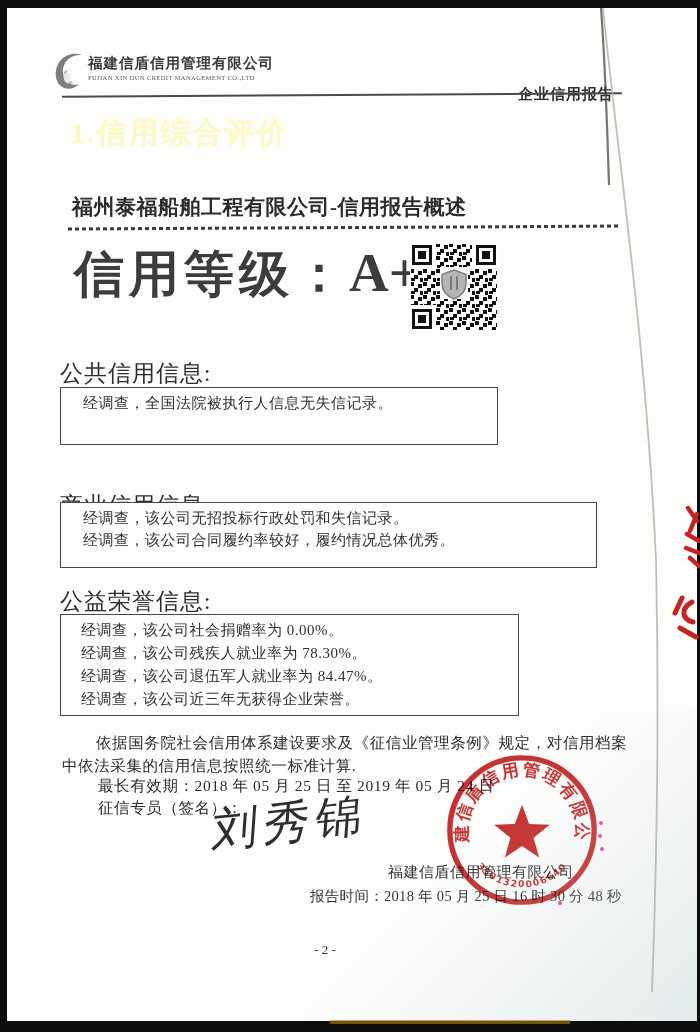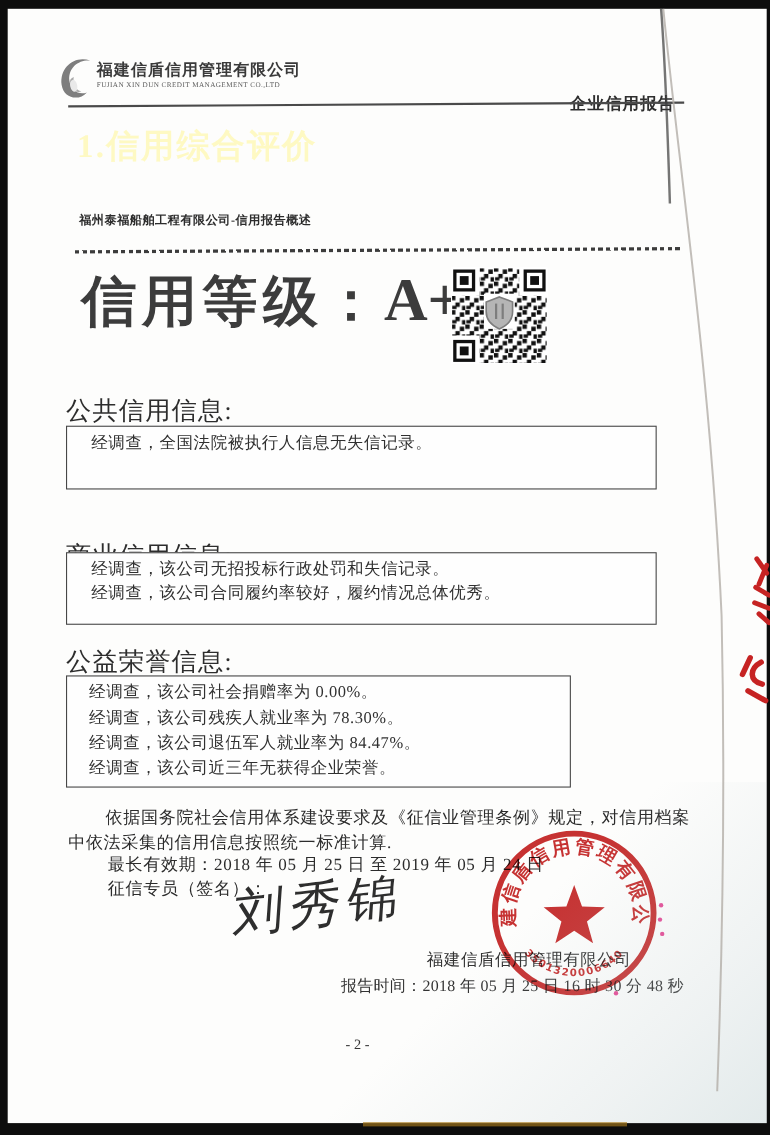--- a/index.html
+++ b/index.html
@@ -13,21 +13,21 @@
     background:#fdfdfc;
   }
   .abs{position:absolute;}
   
   .logo-cn{font-size:14.5px;font-weight:bold;letter-spacing:1px;color:#3a3a3a;}
   .logo-en{font-size:6.5px;color:#5a5a5a;letter-spacing:.4px;margin-top:1px;}
   .report-type{font-size:15px;font-weight:bold;color:#2e2e2e;letter-spacing:1px;}
   .header-rule{border-top:2px solid #4a4a4a;transform:rotate(-0.35deg);}
   
   .doc-title{font-size:30px;font-weight:bold;color:#fef9c3;letter-spacing:2px;}
-  .doc-subtitle{font-size:11px;font-weight:bold;color:#2c2c2c;letter-spacing:.5px;}
+  .doc-subtitle{font-size:21px;font-weight:bold;color:#2c2c2c;letter-spacing:.5px;}
   .dashed-rule{height:3px;background:repeating-linear-gradient(90deg,#3c3c3c 0 4px,transparent 4px 7px);transform:rotate(-0.3deg);}
   
   .rating{font-weight:600;color:#3c3c3c;letter-spacing:5px;font-size:50px;}
   .rating .grade{font-family:"Liberation Serif","DejaVu Serif",serif;font-size:55px;letter-spacing:0;font-weight:600;}
   
   .sec-heading{font-size:23px;color:#2d2d2d;letter-spacing:1px;}
   .finding-box{border:1.5px solid #474747;box-sizing:border-box;padding:4px 8px 0 22px;background:#fefefe;}
   .finding-line{font-size:15px;color:#303030;line-height:22px;letter-spacing:.5px;white-space:nowrap;}
   .box3 .finding-line{line-height:23px;}
   
@@ -98,21 +98,21 @@
       <rect x="5" y="69" width="14" height="14" fill="#fff"></rect>
       <rect x="8" y="72" width="8" height="8" fill="#111"></rect>
     <rect x="30" y="24" width="28" height="32" fill="#fff"></rect>
     <path d="M44 27 l12 4.5 v9 c0 7.5 -5 12.5 -12 15.5 c-7 -3 -12 -8 -12 -15.5 v-9 z" fill="#b5b5b5" stroke="#7d7d7d" stroke-width="1.5"></path>
     <rect x="40" y="33" width="2" height="14" fill="#7d7d7d"></rect>
     <rect x="46" y="33" width="2" height="14" fill="#7d7d7d"></rect>
   </svg>
 </div>
 
 <div class="abs sec-heading" style="left:60px;top:358px;">公共信用信息:</div>
-<div class="abs finding-box" style="left:60px;top:387px;width:537px;height:58px;">
+<div class="abs finding-box" style="left:60px;top:387px;width:438px;height:58px;">
   <div class="finding-line">经调查，全国法院被执行人信息无失信记录。</div>
 </div>
 
 <div class="abs sec-heading" style="left:60px;top:472px;margin-top:18px;">商业信用信息:</div>
 <div class="abs finding-box" style="left:60px;top:502px;width:537px;height:66px;">
   <div class="finding-line">经调查，该公司无招投标行政处罚和失信记录。</div>
   <div class="finding-line">经调查，该公司合同履约率较好，履约情况总体优秀。</div>
 </div>
 
 <div class="abs sec-heading" style="left:60px;top:586px;">公益荣誉信息:</div>

